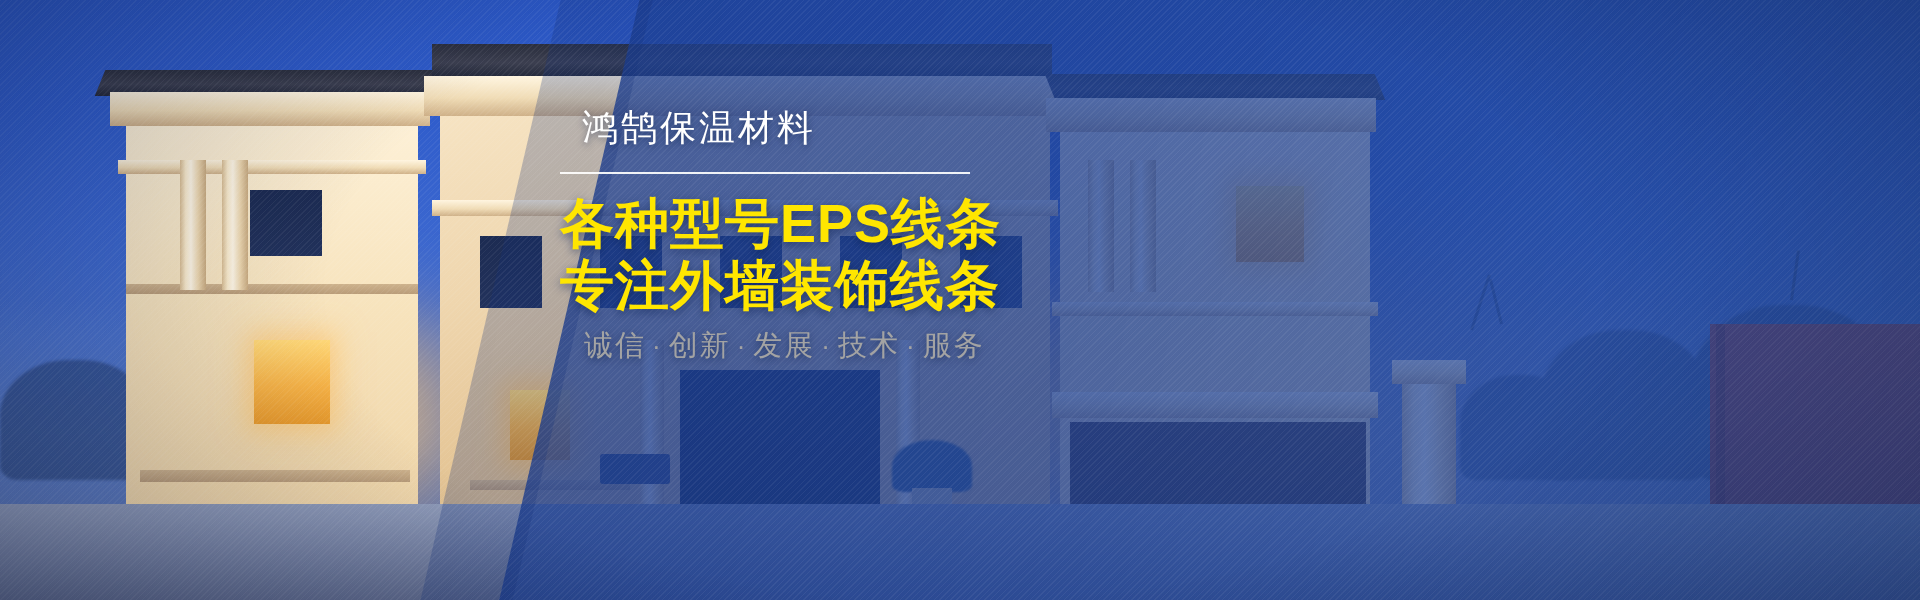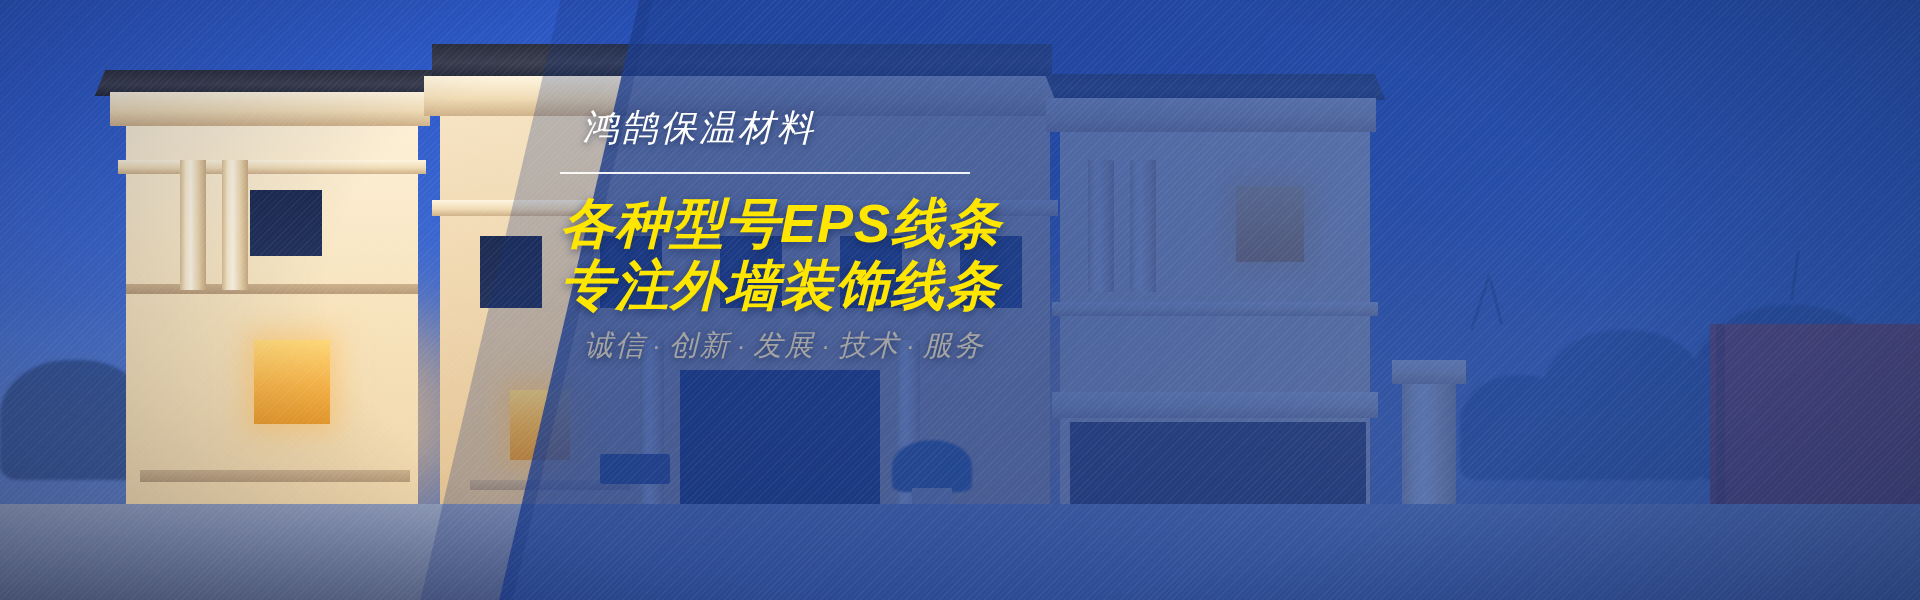--- a/index.html
+++ b/index.html
@@ -1,19 +1,18 @@
 <!DOCTYPE html>
 <html><head>
 <meta charset="utf-8">
 <style>
   html,body{margin:0;padding:0;background:#0c1a3a;}
   .banner{
     position:relative;width:1920px;height:600px;overflow:hidden;
     font-family:"Liberation Sans","DejaVu Sans",sans-serif;
-    font-style:italic;
   }
 
   
   .sky{position:absolute;inset:0;
     background:
       radial-gradient(ellipse 900px 420px at 62% 78%, rgba(255,196,120,.30) 0%, rgba(255,170,90,.10) 40%, rgba(0,0,0,0) 72%),
       linear-gradient(180deg,#2b57c4 0%,#2f5ccb 18%,#3a66cf 38%,#466fcc 56%,#4a6fc0 72%,#3d5da8 88%,#31508f 100%);
   }
   .sky-haze{position:absolute;left:0;right:0;bottom:0;height:300px;
     background:linear-gradient(180deg,rgba(120,150,210,0) 0%,rgba(150,170,215,.25) 60%,rgba(170,185,215,.40) 100%);}

